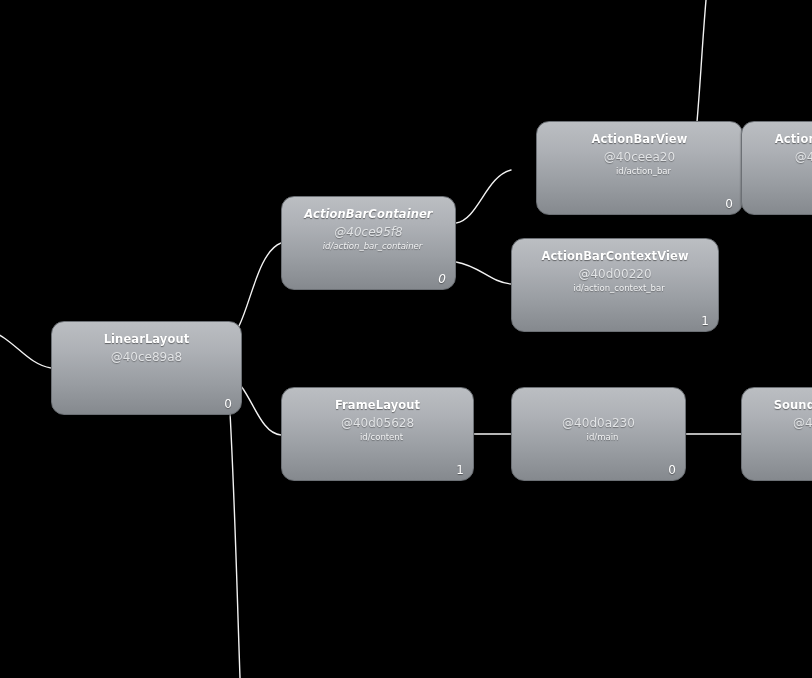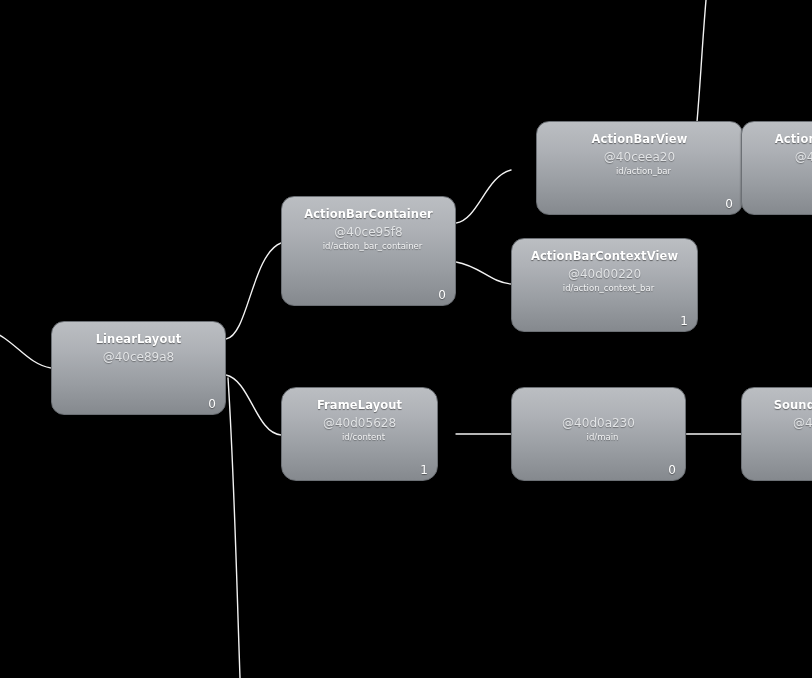--- a/index.html
+++ b/index.html
@@ -107,48 +107,48 @@
         <path d="M 456,223 C 478,220 486,176 511,170" stroke="#f2f2f2"></path>
         <path d="M 456,262 C 480,266 490,282 511,284" stroke="#f2f2f2"></path>
         <path d="M 686,196 C 706,194 718,180 741,177" stroke="#f2f2f2"></path>
         <path d="M 688,205 C 698,140 700,70 706,0" stroke="#f2f2f2"></path>
         <path d="M 456,434 L 511,434" stroke="#f2f2f2"></path>
         <path d="M 686,434 L 741,434" stroke="#f2f2f2"></path>
       </g>
   </svg>
 
   <div id="nodes">
-      <div class="node" style="left: 51px; top: 321px; width: 175px; height: 94px;">
+      <div class="node" style="left: 51px; top: 321px; width: 191px; height: 94px;">
         <div class="node-title">LinearLayout</div>
         <div class="node-hash">@40ce89a8</div>
         <div class="node-count">0</div>
       </div>
-      <div class="node" style="left: 281px; top: 196px; width: 175px; height: 110px;">
+      <div class="node" style="left: 281px; top: 196px; width: 175px; height: 94px; font-style: italic;">
         <div class="node-title">ActionBarContainer</div>
         <div class="node-hash">@40ce95f8</div>
         <div class="node-id">id/action_bar_container</div>
         <div class="node-count">0</div>
       </div>
       <div class="node" style="left: 511px; top: 121px; width: 207px; height: 94px; margin-left: 25px;">
         <div class="node-title">ActionBarView</div>
         <div class="node-hash">@40ceea20</div>
         <div class="node-id">id/action_bar</div>
         <div class="node-count">0</div>
       </div>
-      <div class="node" style="left: 511px; top: 238px; width: 187px; height: 94px; text-decoration: underline;">
+      <div class="node" style="left: 511px; top: 238px; width: 208px; height: 94px; text-decoration: underline;">
         <div class="node-title">ActionBarContextView</div>
         <div class="node-hash">@40d00220</div>
         <div class="node-id">id/action_context_bar</div>
         <div class="node-count">1</div>
       </div>
       <div class="node clipped" style="left: 741px; top: 121px; width: 175px; height: 94px;">
         <div class="node-title">ActionMenuView</div>
         <div class="node-hash">@40d01bf0</div>
       </div>
-      <div class="node" style="left: 281px; top: 387px; width: 157px; height: 94px; border-radius: 15px;">
+      <div class="node" style="left: 281px; top: 387px; width: 193px; height: 94px;">
         <div class="node-title">FrameLayout</div>
         <div class="node-hash">@40d05628</div>
         <div class="node-id">id/content</div>
         <div class="node-count">1</div>
       </div>
       <div class="node" style="left: 511px; top: 387px; width: 175px; height: 94px;">
         <div class="node-hash">@40d0a230</div>
         <div class="node-id">id/main</div>
         <div class="node-count">0</div>
       </div>

